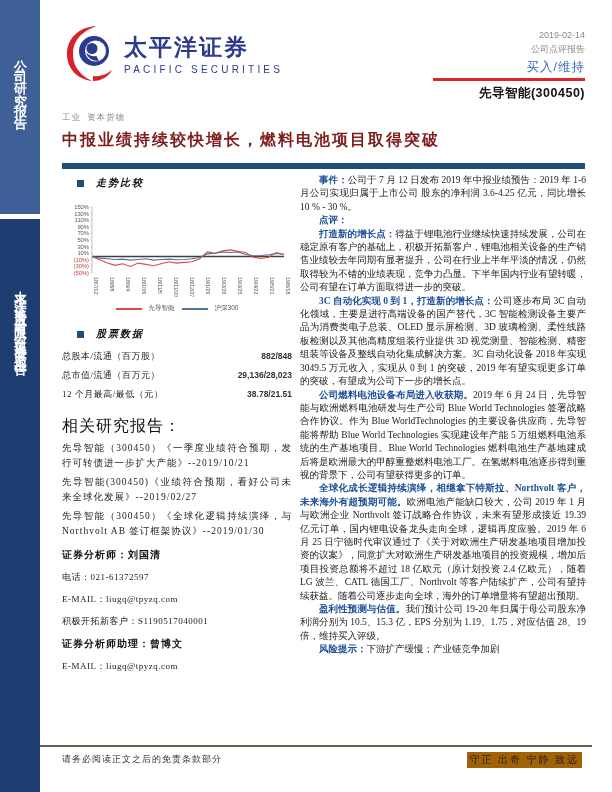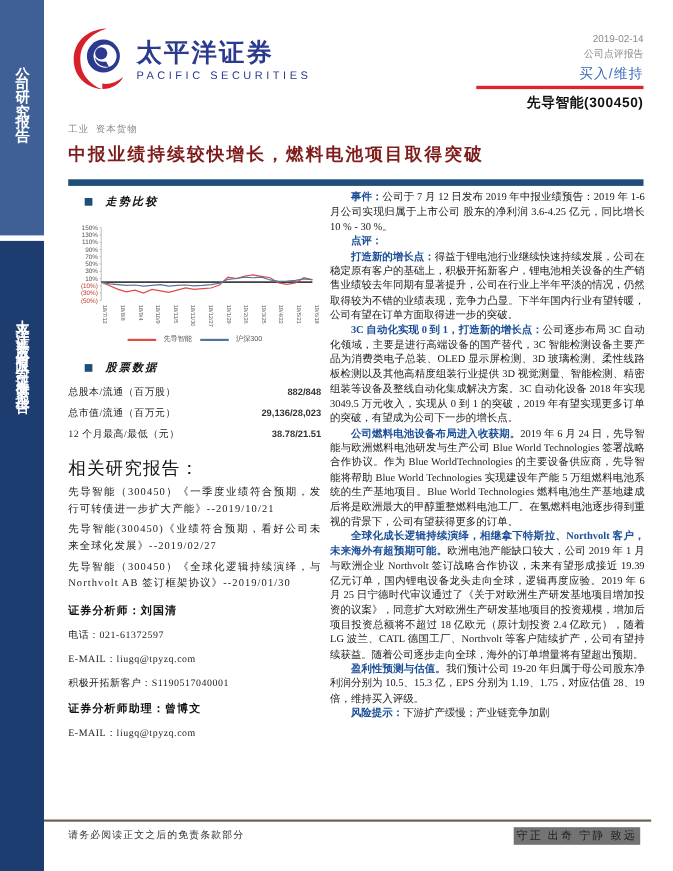--- a/index.html
+++ b/index.html
@@ -60,21 +60,21 @@
   
   .right-col { position:absolute; left:300px; top:174px; width:286px; }
   .rp { margin:0; font-size:9.5px; color:#1a1a1a; line-height:13.4px; text-align:justify;
         text-indent:2em; }
   .bh { color:#1a4e96; font-weight:bold; }
 
   
   .footer-line { position:absolute; left:40px; top:745px; width:552px; height:2px; background:#6b6150; }
   .footer-left { position:absolute; left:62px; top:753px; font-size:9px; color:#333; letter-spacing:1px; }
   .footer-right { position:absolute; right:30px; top:752px; font-size:10px; color:#222;
-                  background:#737373; padding:1px 3px; letter-spacing:2px; }
+                  background:#a16207; padding:1px 3px; letter-spacing:2px; }
 </style>
 </head>
 <body>
 
 <div class="page">
 
   <div class="sidebar-top">
     <div class="vtext vt-top">公司研究报告</div>
   </div>
   <div class="sidebar-bottom">

